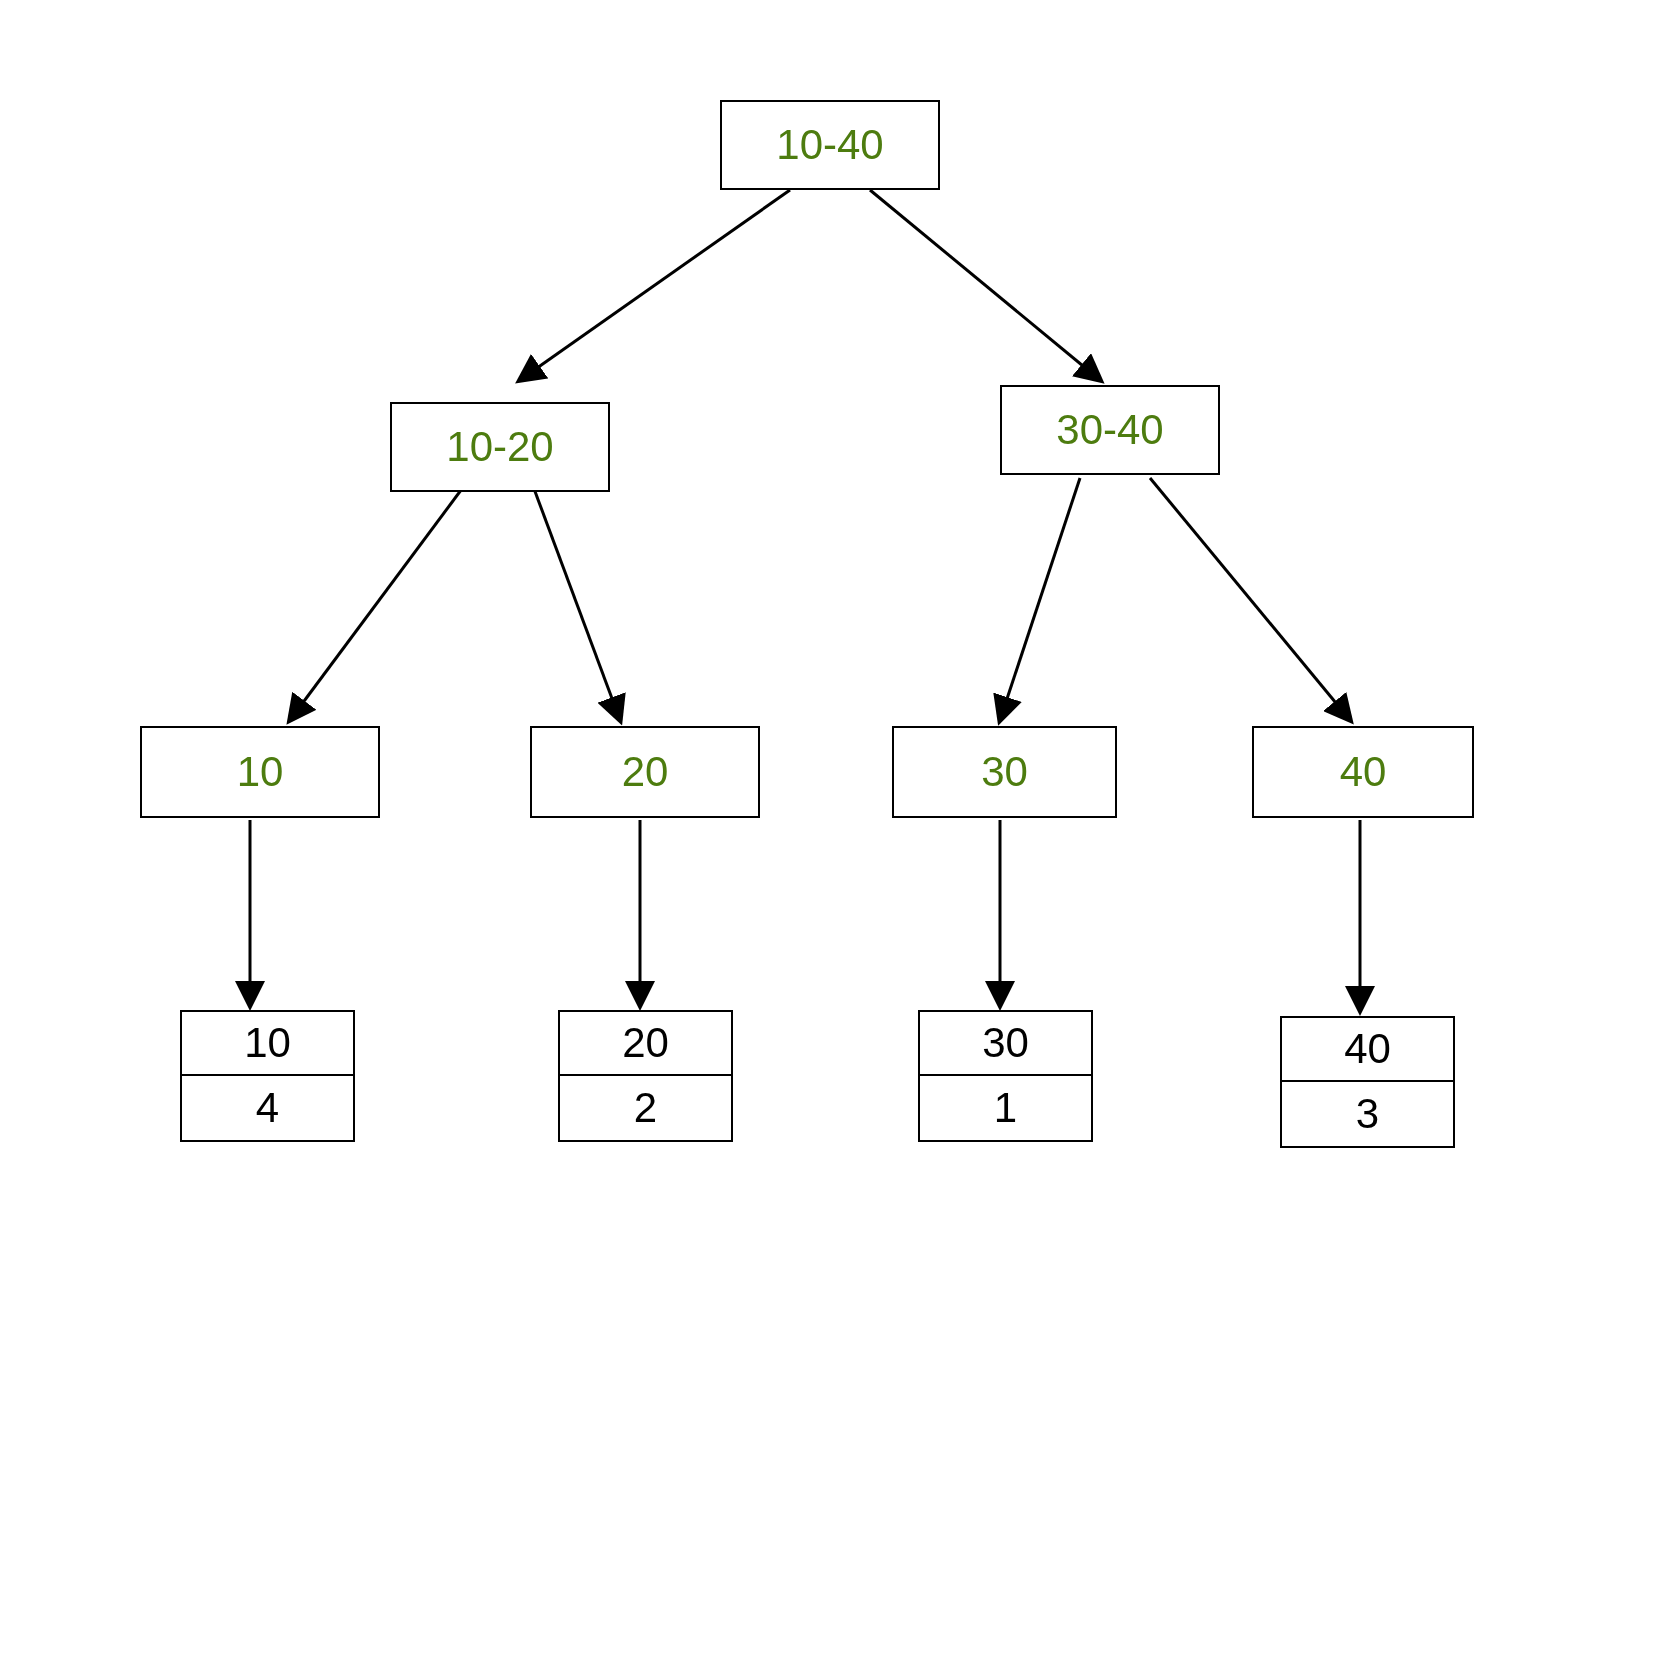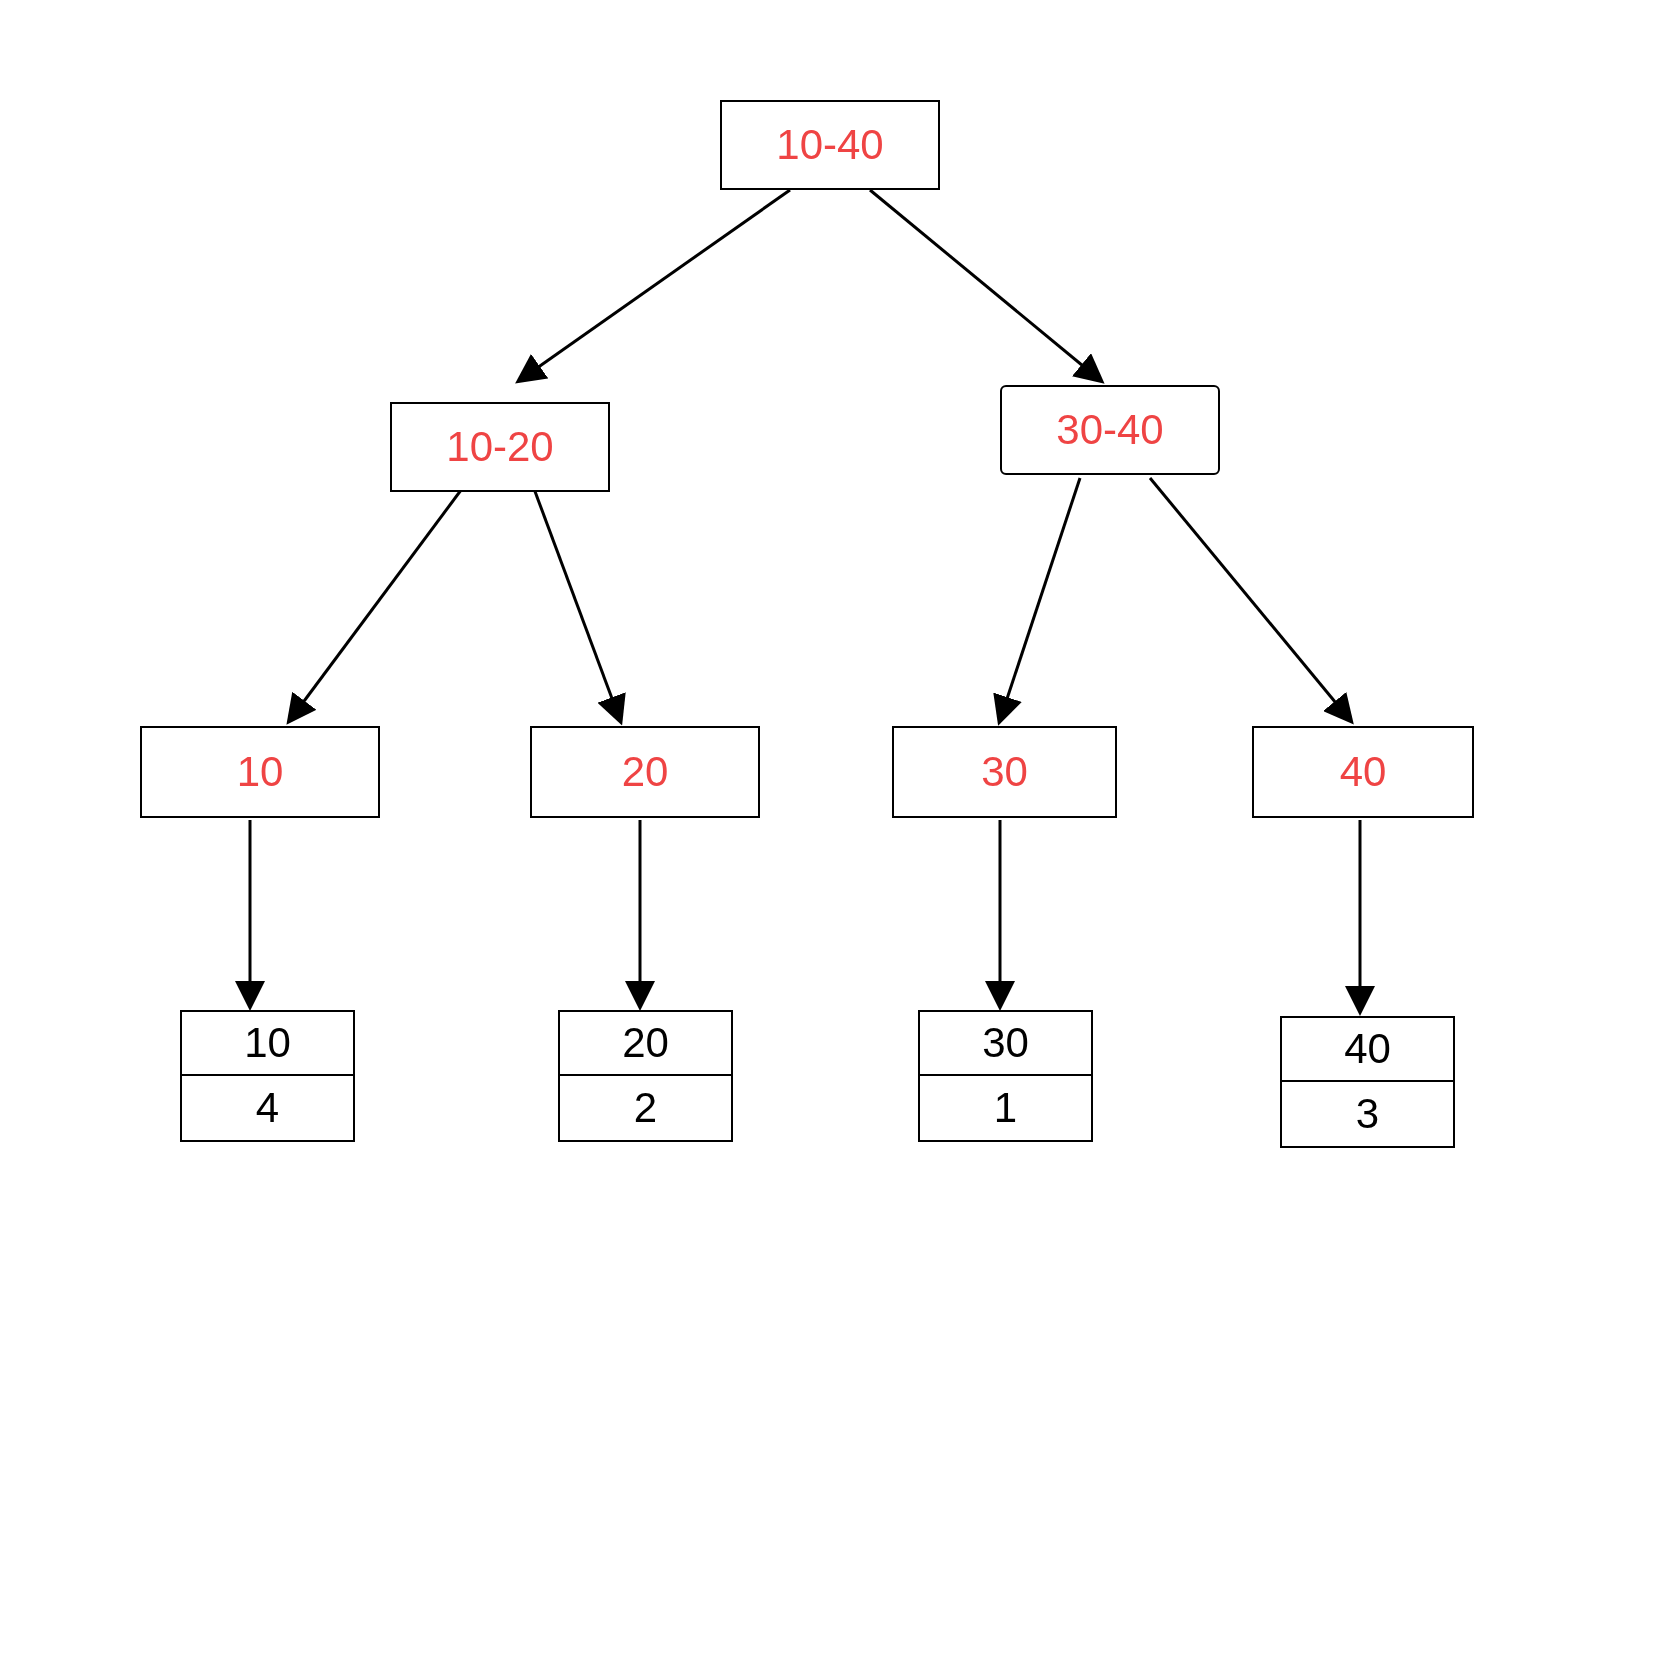--- a/index.html
+++ b/index.html
@@ -11,21 +11,21 @@
       position: relative;
     }
     .node {
       position: absolute;
       border: 2px solid #000;
       background: #fff;
       display: flex;
       align-items: center;
       justify-content: center;
       font-size: 42px;
-      color: #ef4444;
+      color: #4d7c0f;
     }
     .leaf {
       position: absolute;
       background: #fff;
     }
     .leaf-cell {
       border: 2px solid #000;
       display: flex;
       align-items: center;
       justify-content: center;
@@ -75,21 +75,21 @@
   <line x1="1360" y1="820" x2="1360" y2="1010" stroke="#000" stroke-width="3" marker-end="url(#arrowhead)"></line>
 </svg>
 
 <div class="node" style="left:720px; top:100px; width:220px; height:90px;">
   <span>10-40</span>
 </div>
 
 <div class="node" style="left:390px; top:402px; width:220px; height:90px;">
   <span>10-20</span>
 </div>
-<div class="node" style="left:1000px; top:385px; width:220px; height:90px;border-radius:6px;">
+<div class="node" style="left:1000px; top:385px; width:220px; height:90px;">
   <span>30-40</span>
 </div>
 
 <div class="node" style="left:140px; top:726px; width:240px; height:92px;">
   <span>10</span>
 </div>
 <div class="node" style="left:530px; top:726px; width:230px; height:92px;">
   <span>20</span>
 </div>
 <div class="node" style="left:892px; top:726px; width:225px; height:92px;">

